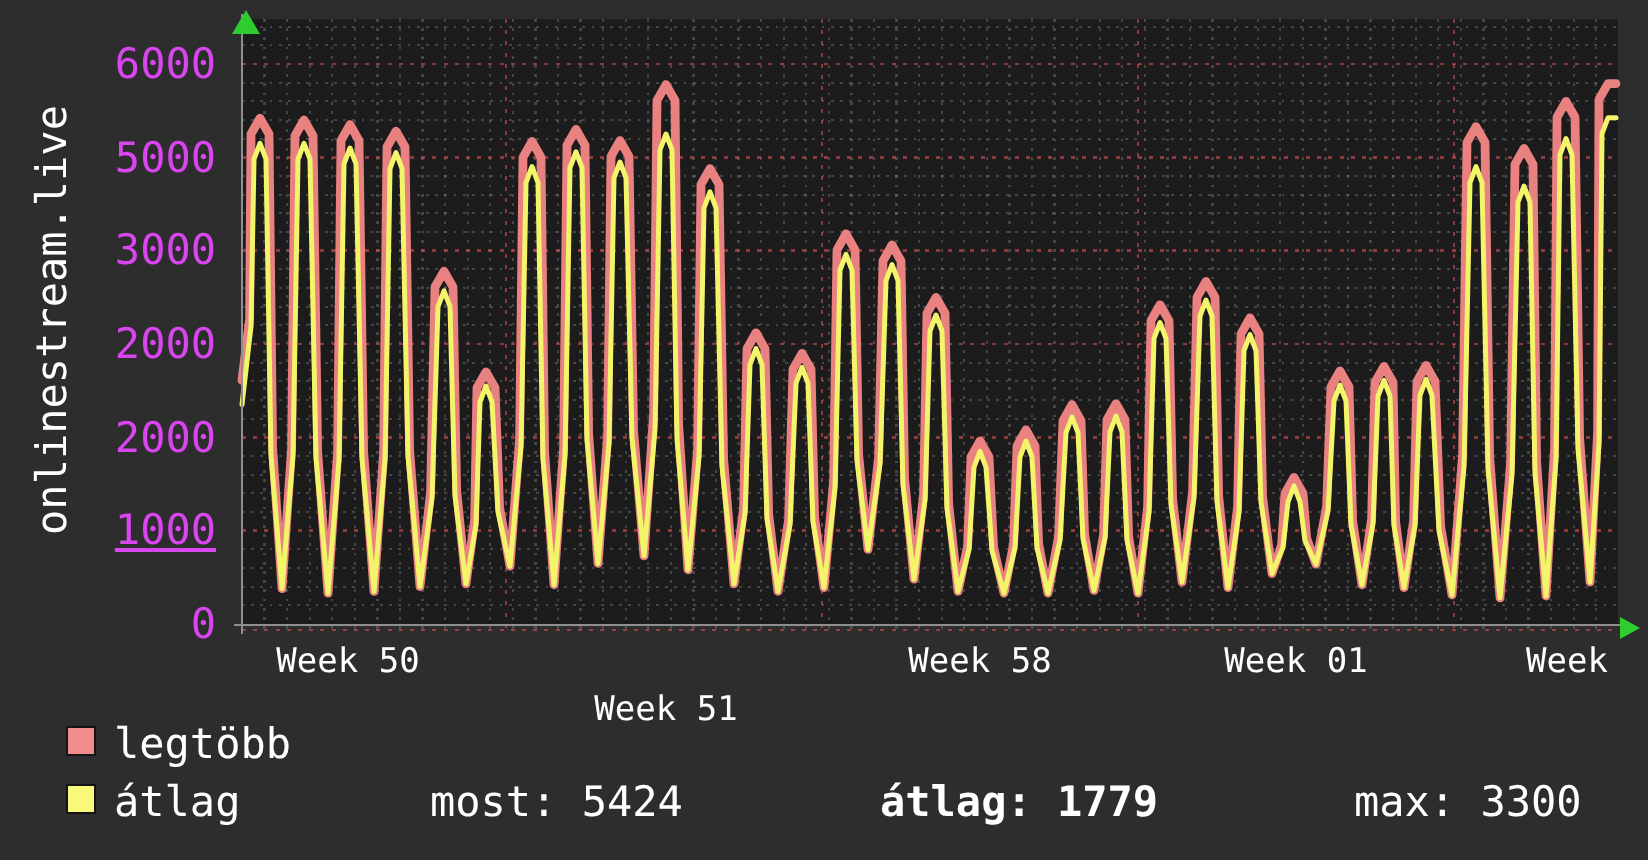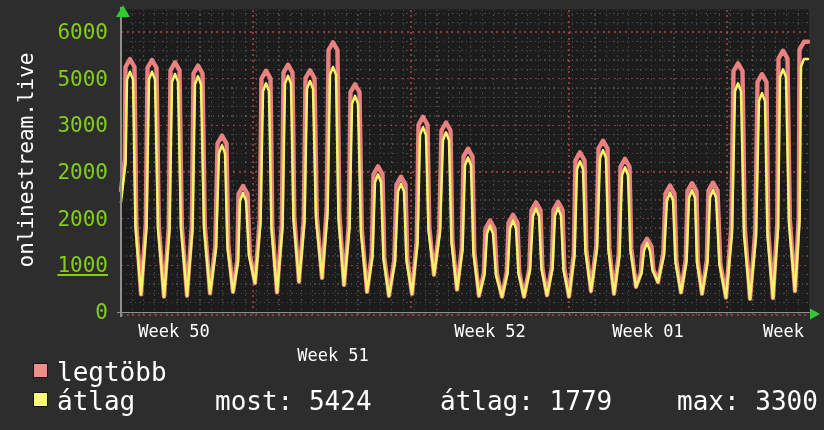--- a/index.html
+++ b/index.html
@@ -12,32 +12,32 @@
   .stage{position:absolute;inset:0;width:824px;height:430px;}
   svg{position:absolute;left:0;top:0;}
   .vlabel{
     position:absolute;left:26px;top:160px;
     transform:rotate(-90deg) translate(-50%,-50%);
     transform-origin:0 0;
     white-space:nowrap;font-size:21px;letter-spacing:0px;color:#fff;
   }
   .ylab{
     position:absolute;left:30px;width:78px;text-align:right;
-    font-size:21px;line-height:26px;color:#84cc16;
+    font-size:21px;line-height:26px;color:#d946ef;
   }
   .xlab{
     position:absolute;top:319px;font-size:17px;line-height:24px;color:#fff;white-space:nowrap;
   }
   .xlab.centered{transform:translateX(-50%);}
   .swatch{
     position:absolute;width:15px;height:15px;box-sizing:border-box;
     border:1px solid #141414;
   }
   .legtext{
-    position:absolute;font-size:26px;line-height:22px;color:#fff;white-space:nowrap;
+    position:absolute;font-size:21px;line-height:22px;color:#fff;white-space:nowrap;
   }
 </style>
 </head>
 <body>
 
 <div class="stage">
 
   <svg id="chart" width="824" height="430" viewBox="0 0 824 430">
       <rect x="121.5" y="9.5" width="687.5" height="303" fill="#1c1c1c"></rect>
       <g stroke="#9a9a9a" stroke-width="1.1" stroke-opacity="0.33" stroke-dasharray="1.4 3.2" shape-rendering="crispEdges">
@@ -156,27 +156,27 @@
       <div class="ylab" style="top: 252.333px; text-decoration: underline;">1000</div>
       <div class="ylab" style="top: 205.667px;">2000</div>
       <div class="ylab" style="top: 159px;">2000</div>
       <div class="ylab" style="top: 112.333px;">3000</div>
       <div class="ylab" style="top: 65.6665px;">5000</div>
       <div class="ylab" style="top: 18.9998px;">6000</div>
     </div>
   <div id="xlabels">
       <div class="xlab centered" style="left: 174px;">Week 50</div>
       <div class="xlab centered" style="left: 333px; margin-top: 24px;">Week 51</div>
-      <div class="xlab centered" style="left: 490px;">Week 52</div>
+      <div class="xlab centered" style="left: 490px;">Week 58</div>
       <div class="xlab centered" style="left: 648px;">Week 01</div>
       <div class="xlab" style="left: 763px;">Week</div>
     </div>
   <div id="legend">
       <div class="swatch" style="left: 33px; top: 363px; background: rgb(240, 140, 140);"></div>
       <div class="legtext" style="left: 57px; top: 361px;">legtöbb</div>
       <div class="swatch" style="left: 33px; top: 392px; background: rgb(249, 249, 122);"></div>
       <div class="legtext" style="left: 57px; top: 390px;">átlag</div>
       <div class="legtext" style="left: 215px; top: 390px;">most: 5424</div>
-      <div class="legtext" style="left: 440px; top: 390px;">átlag: 1779</div>
+      <div class="legtext" style="left: 440px; top: 390px; font-weight: bold;">átlag: 1779</div>
       <div class="legtext" style="left: 677px; top: 390px;">max: 3300</div>
     </div>
 
 </div>
 
 </body></html>

